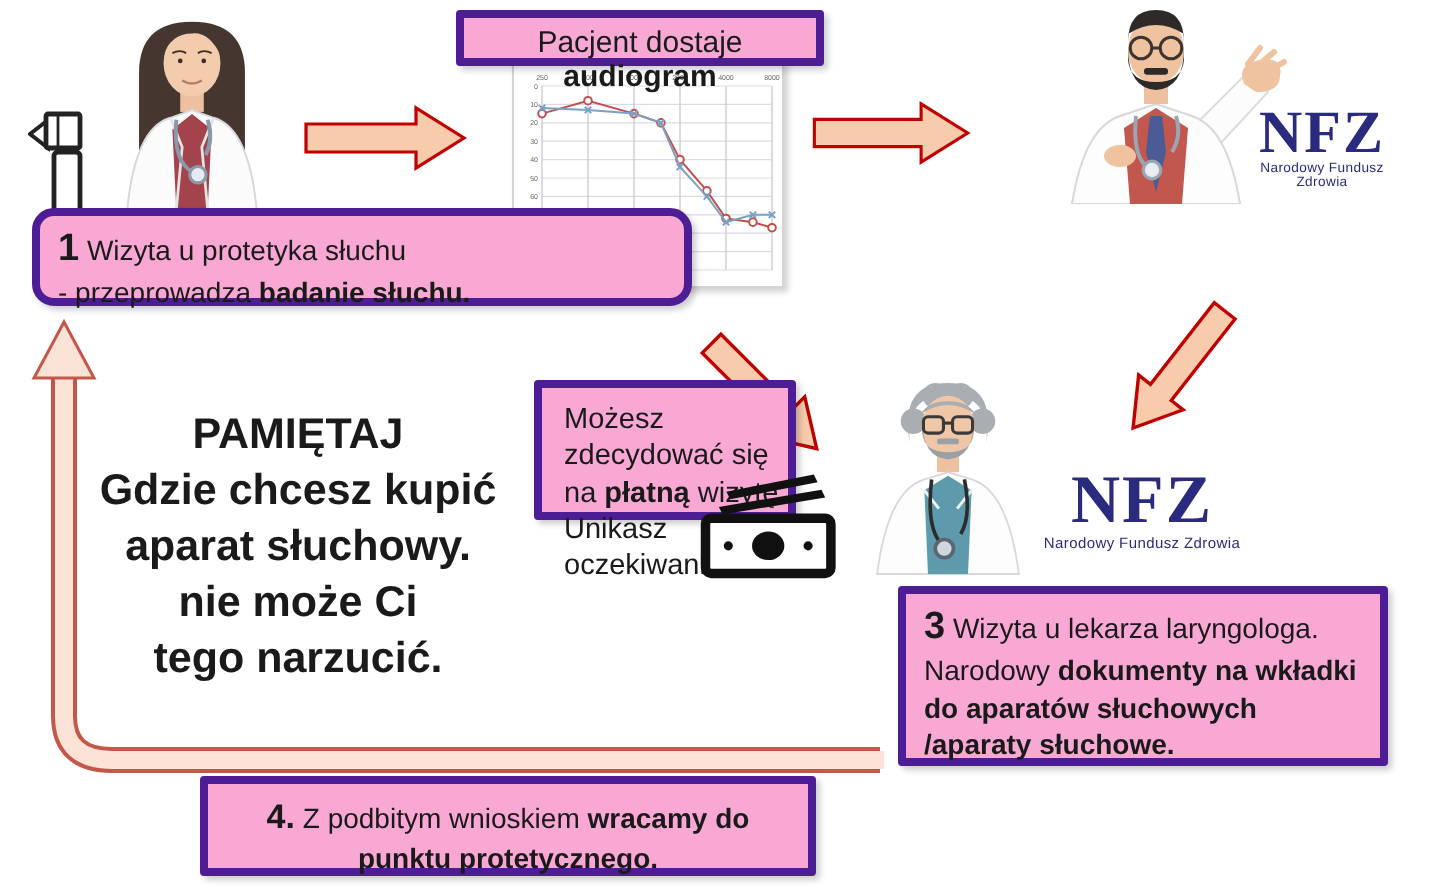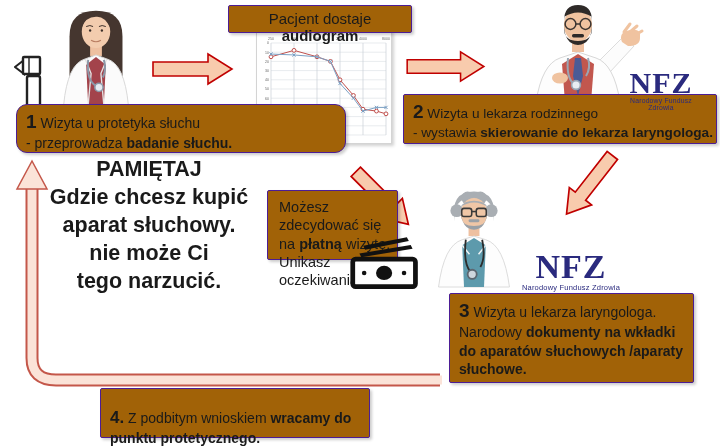--- a/index.html
+++ b/index.html
@@ -1,29 +1,29 @@
 <!DOCTYPE html>
 <html lang="pl"><head>
 <meta charset="utf-8">
 <style>
   html,body{margin:0;padding:0;background:#fff;}
   #stage{position:relative;width:720px;height:448px;background:#fff;overflow:hidden;
          font-family:"Liberation Sans",sans-serif;color:#1a1a1a;}
   .abs{position:absolute;}
-  .box{background:#a16207;border:1px solid #4c1d95;border-radius:2px;
+  .box{background:#f9a8d4;border:4px solid #4c1d95;border-radius:2px;
        box-shadow:2px 2px 3px rgba(0,0,0,.2);box-sizing:border-box;}
   .step{font-size:14px;line-height:1.32;padding:4px 9px;z-index:5;}
   .step .num{font-weight:700;font-size:19px;}
   .step b,.note b,.toplabel b{font-weight:700;}
   .toplabel{font-size:15px;text-align:center;padding-top:4px;z-index:6;}
   .note{font-size:14.5px;line-height:1.26;padding:7px 4px 0 11px;z-index:4;}
-  .reminder{font-weight:700;font-size:21.5px;line-height:28px;text-align:center;z-index:5;}
+  .reminder{font-weight:700;font-size:21.5px;line-height:28px;text-align:center;z-index:5;margin-top:48px;}
   .reminder .hl{color:#C00000;}
   .gapline{margin-top:16px;}
-  .nfz{z-index:6;text-align:center;color:#2A2A7E;margin-top:16px;}
+  .nfz{z-index:6;text-align:center;color:#2A2A7E;}
   .nfz .acr{font-family:"Liberation Serif",serif;font-weight:700;letter-spacing:1px;line-height:1;}
   .nfz .sub{letter-spacing:.2px;line-height:1;}
   svg{display:block;}
   .chartbox{background:#fff;border:1px solid #d4d4d4;box-shadow:2px 2px 3px rgba(0,0,0,.18);z-index:5;}
 </style>
 </head>
 <body>
 
 <div id="stage">
 
@@ -159,24 +159,20 @@
   <div class="abs nfz" style="left:618px;top:52px;width:86px;">
     <div class="acr" style="font-size:30px;">NFZ</div>
     <div class="sub" style="font-size:6.8px;">Narodowy Fundusz Zdrowia</div>
   </div>
 
   <div class="abs box step" style="left:16px;top:104px;width:330px;height:49px;border-radius:11px;">
     <div style="white-space:nowrap;"><span class="num">1</span><span> Wizyta u protetyka słuchu</span></div>
     <div style="white-space:nowrap;"><span>- przeprowadza </span><b>badanie słuchu.</b></div>
   </div>
 
-  <div class="abs box step" style="left:403px;top:94px;width:314px;height:50px;font-size:13.6px;">
-    <div style="white-space:nowrap;"><span class="num">2</span><span> Wizyta u lekarza rodzinnego</span></div>
-    <div style="white-space:nowrap;"><span>- wystawia </span><b>skierowanie do lekarza laryngologa.</b></div>
-  </div>
 
   <div class="abs reminder" style="left:27px;top:155px;width:244px;">
     <div>PAMIĘTAJ</div>
     <div>Gdzie chcesz kupić</div>
     <div>aparat słuchowy.</div>
     <div>nie może Ci</div>
     <div>tego narzucić.</div>
   </div>
 
   <svg class="abs" style="left:352px;top:152px;z-index:3;transform:rotate(45deg);transform-origin:0 50%;" width="86" height="32" viewBox="0 0 82 34">
@@ -228,17 +224,17 @@
   <div class="abs nfz" style="left:520px;top:234px;width:102px;">
     <div class="acr" style="font-size:34px;">NFZ</div>
     <div class="sub" style="font-size:7.5px;">Narodowy Fundusz Zdrowia</div>
   </div>
 
   <div class="abs box step" style="left:449px;top:293px;width:245px;height:90px;">
     <div><span class="num">3</span><span> Wizyta u lekarza laryngologa.</span></div>
     <div><span>Narodowy </span><b>dokumenty na wkładki do aparatów słuchowych /aparaty słuchowe.</b></div>
   </div>
 
-  <div class="abs box step" style="left:100px;top:388px;width:270px;height:50px;padding-top:18px;">
+  <div class="abs box step" style="left:100px;top:388px;width:308px;height:50px;text-align:center;padding-top:6px;">
     <span class="num" style="font-size:17px;">4.</span><span> Z podbitym wnioskiem </span><b>wracamy do punktu protetycznego.</b>
   </div>
 
 </div>
 
 </body></html>

